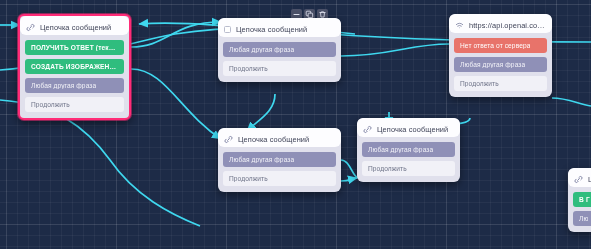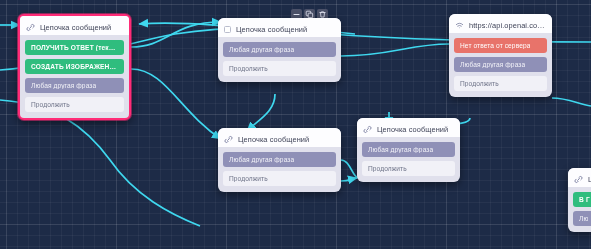--- a/index.html
+++ b/index.html
@@ -39,20 +39,21 @@
   }
 
   .node-header {
     background: #fdfdff;
     display: flex;
     align-items: center;
     gap: 5px;
     padding: 8px 6px 4px 6px;
     height: 19px;
     box-sizing: border-box;
+    border-radius: 6px;
   }
   .node-header .title {
     font-size: 7.4px;
     color: #3e4257;
     white-space: nowrap;
     overflow: hidden;
     text-overflow: ellipsis;
     letter-spacing: 0.1px;
   }
 

